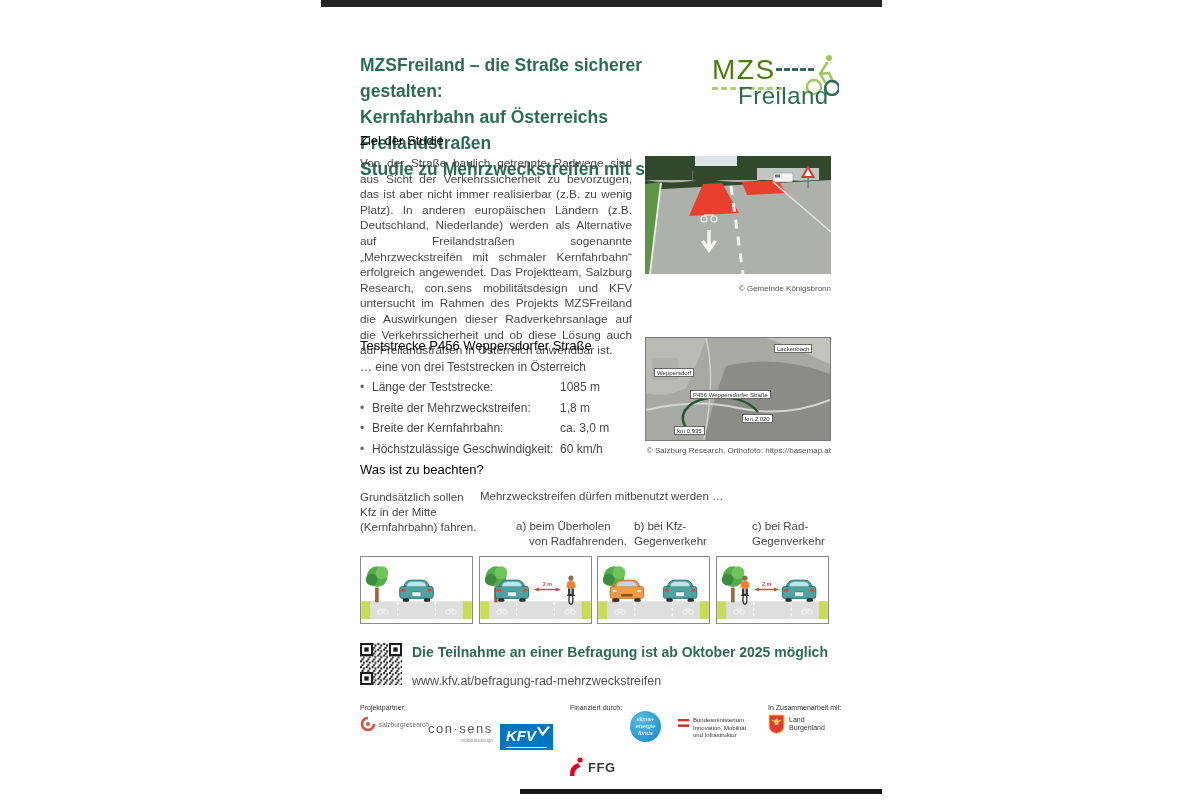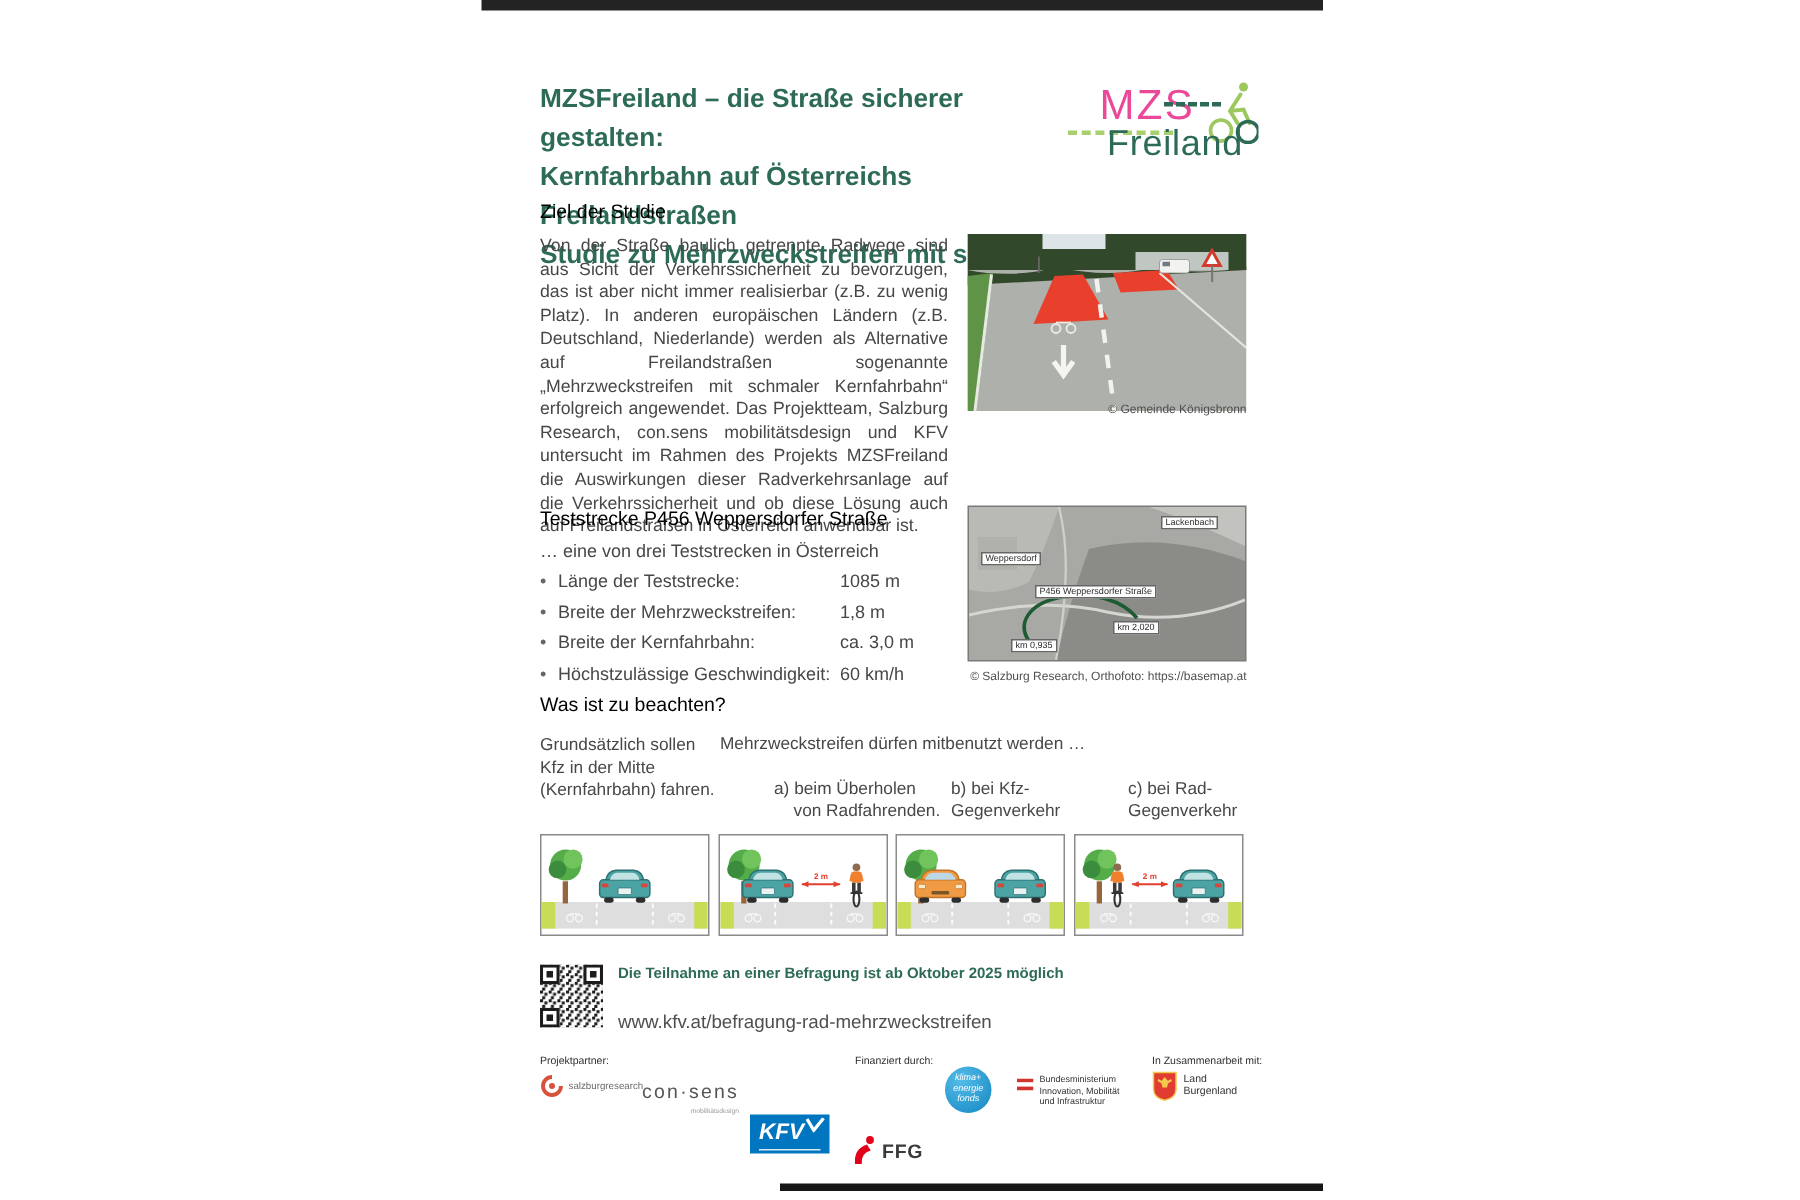--- a/index.html
+++ b/index.html
@@ -9,21 +9,21 @@
 
   
   .scan-bar-top{left:321px;top:0;width:561px;height:7px;background:#232323;}
   .scan-bar-bottom{left:520px;top:789px;width:362px;height:5px;background:#161616;}
 
   
   .title{left:360px;top:52px;width:355px;font-size:17.5px;font-weight:bold;color:#2d6b57;line-height:26px;}
 
   
   .logo{left:712px;top:54px;width:130px;height:66px;}
-  .logo-mzs{position:absolute;left:0;top:0;font-size:28px;color:#ec4899;letter-spacing:1.5px;font-weight:400;margin-left:21px;}
+  .logo-mzs{position:absolute;left:0;top:0;font-size:28px;color:#4d7c0f;letter-spacing:1.5px;font-weight:400;}
   .logo-dash-dark{position:absolute;left:64px;top:14px;width:38px;border-top:3px dashed #2d6b57;}
   .logo-dash-light{position:absolute;left:0px;top:33px;width:70px;border-top:3px dashed #a9cf6e;}
   .logo-freiland{position:absolute;left:26px;top:28px;font-size:24px;color:#2d6b57;letter-spacing:0.5px;}
 
   
   .h-section{font-size:13px;font-weight:normal;color:#000000;}
 
   .para{left:360px;top:156px;width:272px;font-size:11.8px;line-height:15.6px;text-align:justify;color:#474747;}
 
   .photo-frame{left:645px;top:156px;width:186px;height:118px;}
@@ -41,28 +41,28 @@
              font-size:6px;padding:0.5px 2px;white-space:nowrap;}
 
   .beachten-left{left:360px;top:490px;width:120px;font-size:11.5px;line-height:15px;color:#474747;}
   .beachten-intro{left:480px;top:490px;width:360px;font-size:11.5px;color:#474747;}
   .case{top:519px;width:116px;font-size:11.5px;line-height:14.5px;color:#474747;margin-left:36px;}
   .case .l2{padding-left:13px;}
 
   .panel{position:absolute;top:556px;width:113px;height:68px;border:1px solid #8a8a8a;background:#fff;box-sizing:border-box;}
 
   .qr{left:360px;top:643px;width:42px;height:42px;}
-  .survey-headline{left:412px;top:644px;width:430px;font-size:10px;font-weight:bold;color:#2d6b57;}
+  .survey-headline{left:412px;top:644px;width:430px;font-size:14px;font-weight:bold;color:#2d6b57;}
   .survey-url{left:412px;top:674px;width:430px;font-size:12.5px;color:#4f4f4f;}
 
   .foot-label{font-size:7px;color:#2f2f2f;}
   .sr-text{font-size:6.5px;color:#6b6b6b;}
   .consens{font-size:13px;letter-spacing:1.5px;color:#555;}
   .consens-sub{display:block;text-align:right;font-size:4.5px;color:#999;margin-top:1px;}
-  .kfv-box{left:500px;top:743px;width:53px;height:26px;background:#0076c0;color:#fff;}
+  .kfv-box{left:500px;top:724px;width:53px;height:26px;background:#0076c0;color:#fff;}
   .kfv-text{position:absolute;left:6px;top:3px;font-size:15px;font-weight:bold;font-style:italic;}
   .ffg-text{font-size:13px;font-weight:bold;color:#3a3a3a;letter-spacing:0.5px;}
   .klima-circle{left:630px;top:711px;width:31px;height:31px;border-radius:50%;
     background:radial-gradient(circle at 35% 30%,#55bce8,#1286c2);color:#fff;
     font-size:6px;font-style:italic;line-height:7px;text-align:center;padding-top:5px;box-sizing:border-box;}
   .ministry-text{font-size:6px;line-height:7.5px;color:#333;}
   .burgenland-text{font-size:7px;line-height:8.5px;color:#333;}
 </style>
 </head>
 <body>
@@ -169,21 +169,21 @@
           <line x1="59" y1="59" x2="69" y2="59"></line>
       </g>
       <path d="M64,74 L64,92 M57.5,85 L64,94 L70.5,85" stroke="#f5f5f0" stroke-width="3.5" fill="none"></path>
       <rect x="128" y="17" width="20" height="9" rx="2" fill="#f2f2f0" stroke="#8a8a8a" stroke-width="0.5"></rect>
       <rect x="130" y="18.5" width="5" height="3" fill="#6f7b80"></rect>
       <polygon points="163,11 168.5,21 157.5,21" fill="#ffffff" stroke="#d23b2e" stroke-width="2"></polygon>
       <rect x="162.4" y="21" width="1.4" height="11" fill="#777777"></rect>
       <rect x="47" y="15" width="1.2" height="11" fill="#666666"></rect>
     </svg>
   </div>
-  <div class="abs caption" style="left:645px;top:268px;width:186px">© Gemeinde Königsbronn</div>
+  <div class="abs caption" style="left:645px;top:284px;width:186px">© Gemeinde Königsbronn</div>
 
   <div class="abs h-section" style="left:360px;top:338px">Teststrecke P456 Weppersdorfer Straße</div>
   <div class="abs sub-line" style="left:360px;top:360px">… eine von drei Teststrecken in Österreich</div>
 
   <div class="abs facts">
     <div class="fact-row">
       <span class="bullet">•</span>
       <span class="fact-label">Länge der Teststrecke:</span>
       <span class="fact-value">1085 m</span>
     </div>

